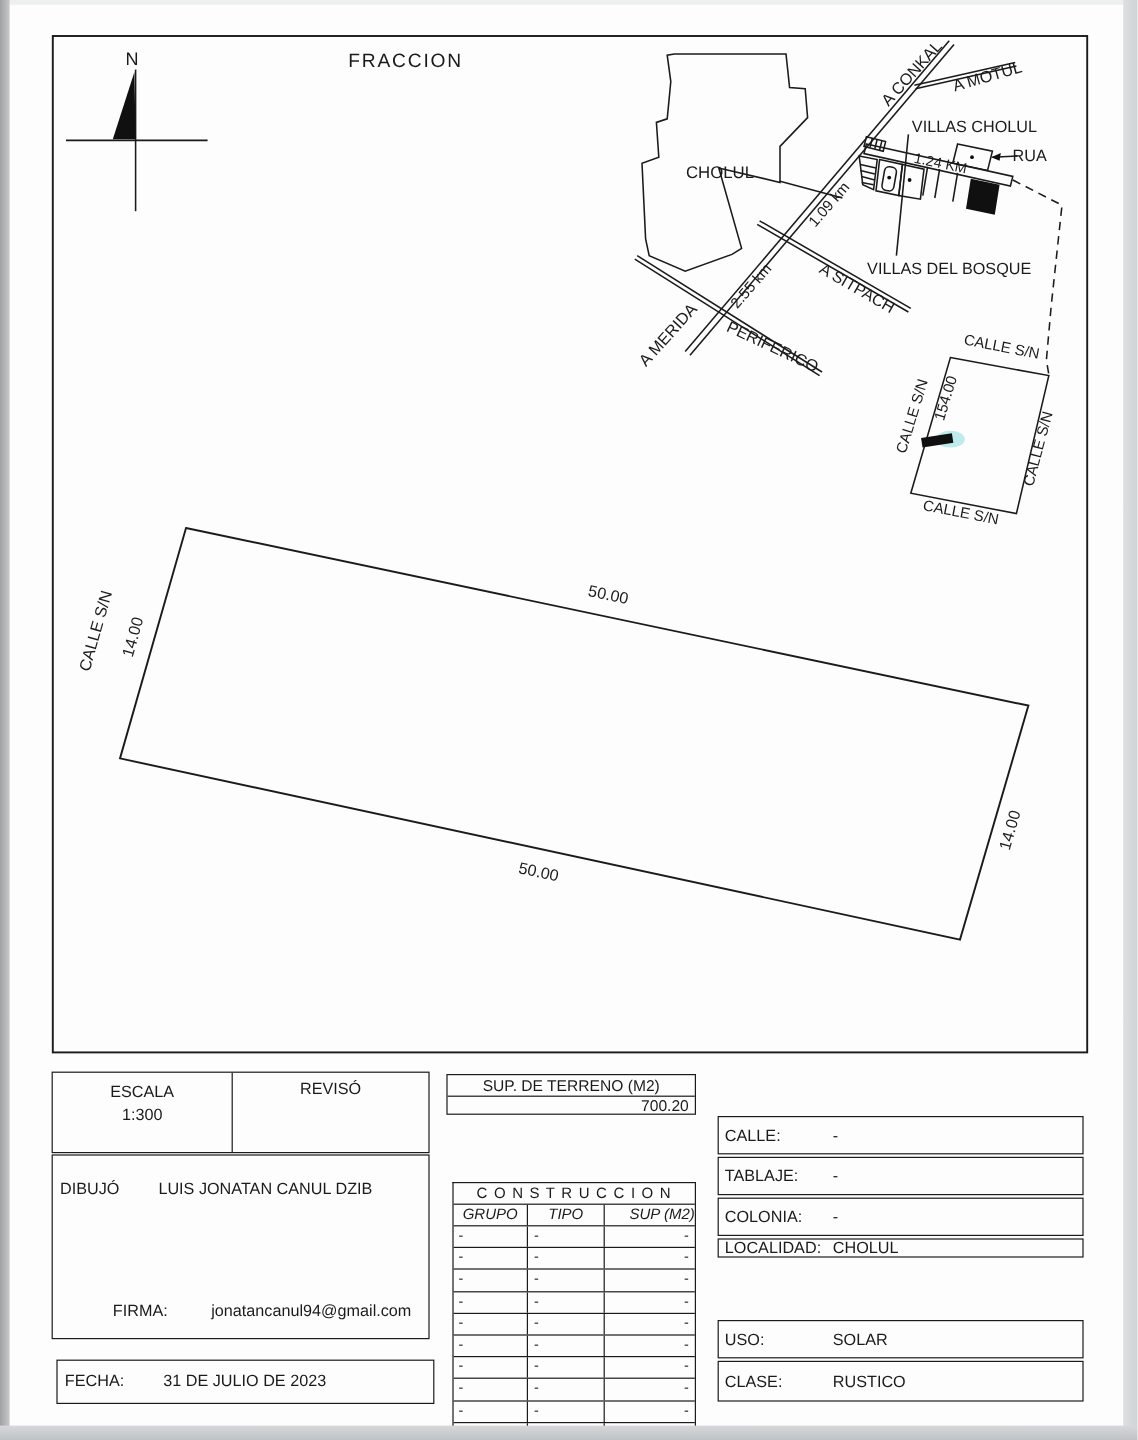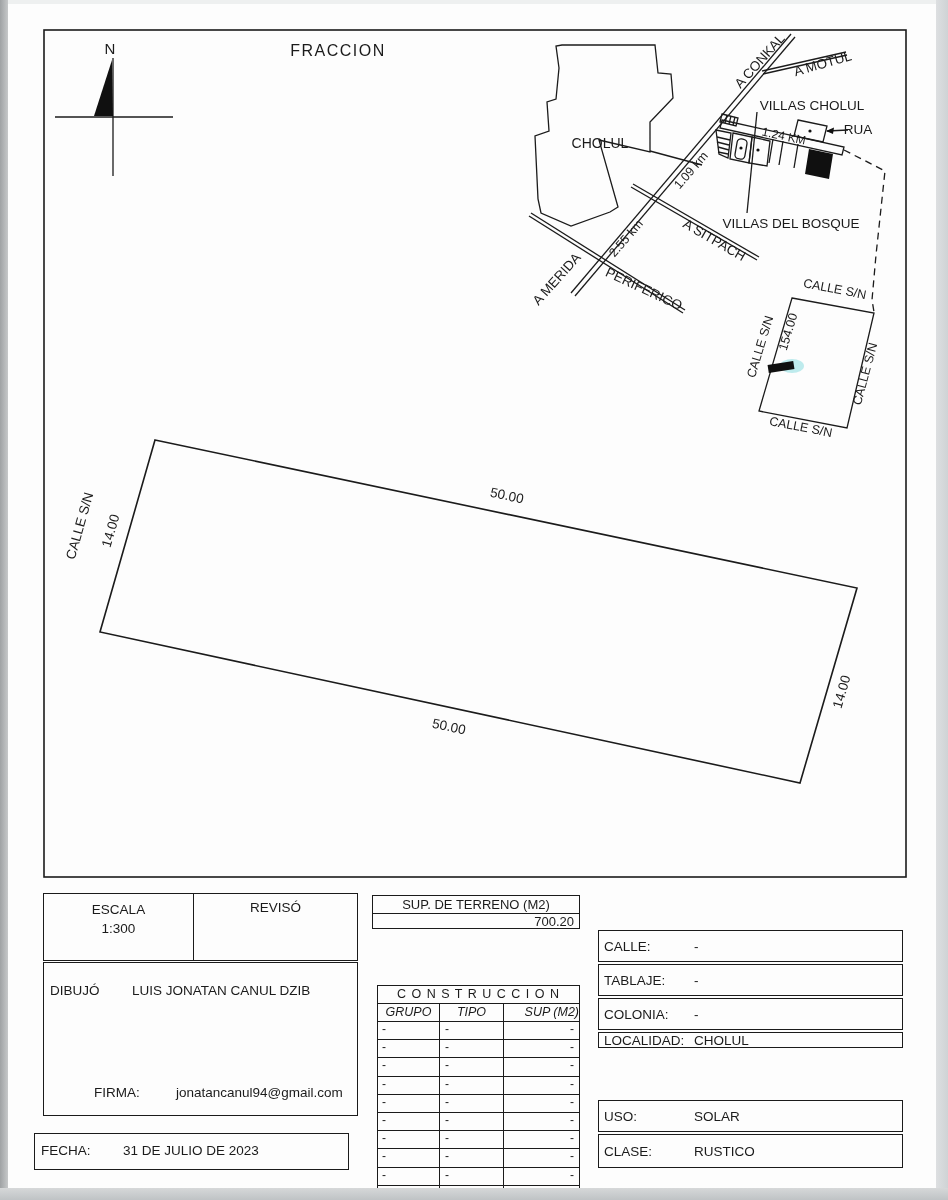--- a/index.html
+++ b/index.html
@@ -177,21 +177,21 @@
     <div class="tb-line" style="top:20px;">
       <span class="tb-label">DIBUJÓ</span>
       <span class="tb-value">LUIS JONATAN CANUL DZIB</span>
     </div>
     <div class="tb-line" style="top:122px;margin-left:44px;">
       <span class="tb-label">FIRMA:</span>
       <span class="tb-value">jonatancanul94@gmail.com</span>
     </div>
   </div>
 
-  <div class="box" style="left:34px;top:1133px;width:315px;height:37px;">
+  <div class="box" style="left:47px;top:1133px;width:315px;height:37px;">
     <div class="tb-line" style="top:9px;">
       <span class="tb-label">FECHA:</span>
       <span class="tb-value">31 DE JULIO DE 2023</span>
     </div>
   </div>
 
   <div class="box" style="left:372px;top:895px;width:208px;height:34px;">
     <div class="ter-head">SUP. DE TERRENO (M2)</div>
     <div class="ter-val">700.20</div>
   </div>

